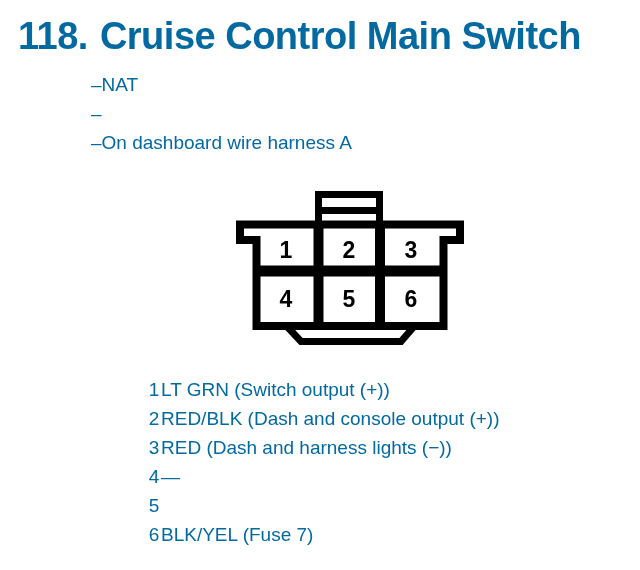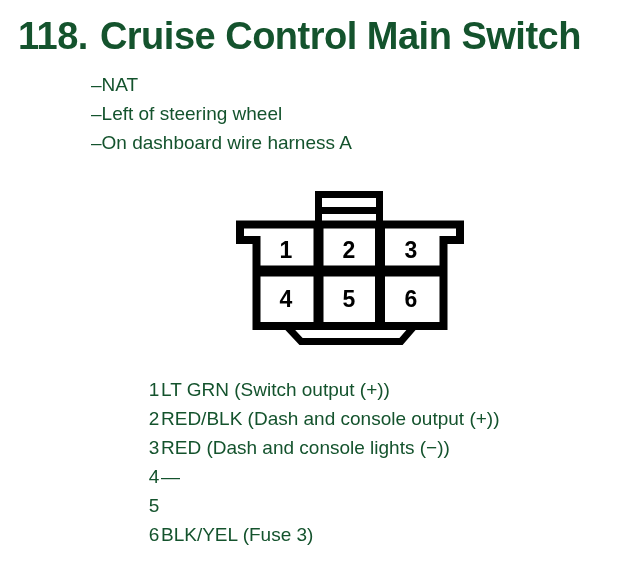--- a/index.html
+++ b/index.html
@@ -7,21 +7,21 @@
     padding: 0;
     background: #ffffff;
   }
   .page {
     position: relative;
     width: 587px;
     height: 570px;
     background: #ffffff;
     overflow: hidden;
     font-family: "Liberation Sans", sans-serif;
-    color: #14532d;
+    color: #0369a1;
   }
   .heading {
     position: absolute;
     left: 18px;
     top: 17px;
     display: flex;
     gap: 12px;
     font-size: 38px;
     font-weight: bold;
     line-height: 1;
@@ -84,21 +84,20 @@
     <span>Cruise Control Main Switch</span>
   </div>
 
   <div class="notes">
     <div class="note-row">
       <span class="note-dash">–</span>
       <span class="note-text">NAT</span>
     </div>
     <div class="note-row">
       <span class="note-dash">–</span>
-      <span class="note-text">Left of steering wheel</span>
     </div>
     <div class="note-row">
       <span class="note-dash">–</span>
       <span class="note-text">On dashboard wire harness A</span>
     </div>
   </div>
 
   <svg class="connector-svg" width="640" height="570" viewBox="0 0 640 570">
     <g fill="none" stroke="#000000" stroke-linejoin="miter" stroke-linecap="butt">
 
@@ -127,28 +126,28 @@
     <div class="legend-row">
       <span class="legend-num">1</span>
       <span class="legend-text">LT GRN (Switch output (+))</span>
     </div>
     <div class="legend-row">
       <span class="legend-num">2</span>
       <span class="legend-text">RED/BLK (Dash and console output (+))</span>
     </div>
     <div class="legend-row">
       <span class="legend-num">3</span>
-      <span class="legend-text">RED (Dash and console lights (−))</span>
+      <span class="legend-text">RED (Dash and harness lights (−))</span>
     </div>
     <div class="legend-row">
       <span class="legend-num">4</span>
       <span class="legend-text">—</span>
     </div>
     <div class="legend-row">
       <span class="legend-num">5</span>
     </div>
     <div class="legend-row">
       <span class="legend-num">6</span>
-      <span class="legend-text">BLK/YEL (Fuse 3)</span>
+      <span class="legend-text">BLK/YEL (Fuse 7)</span>
     </div>
   </div>
 
 </div>
 
 </body></html>

